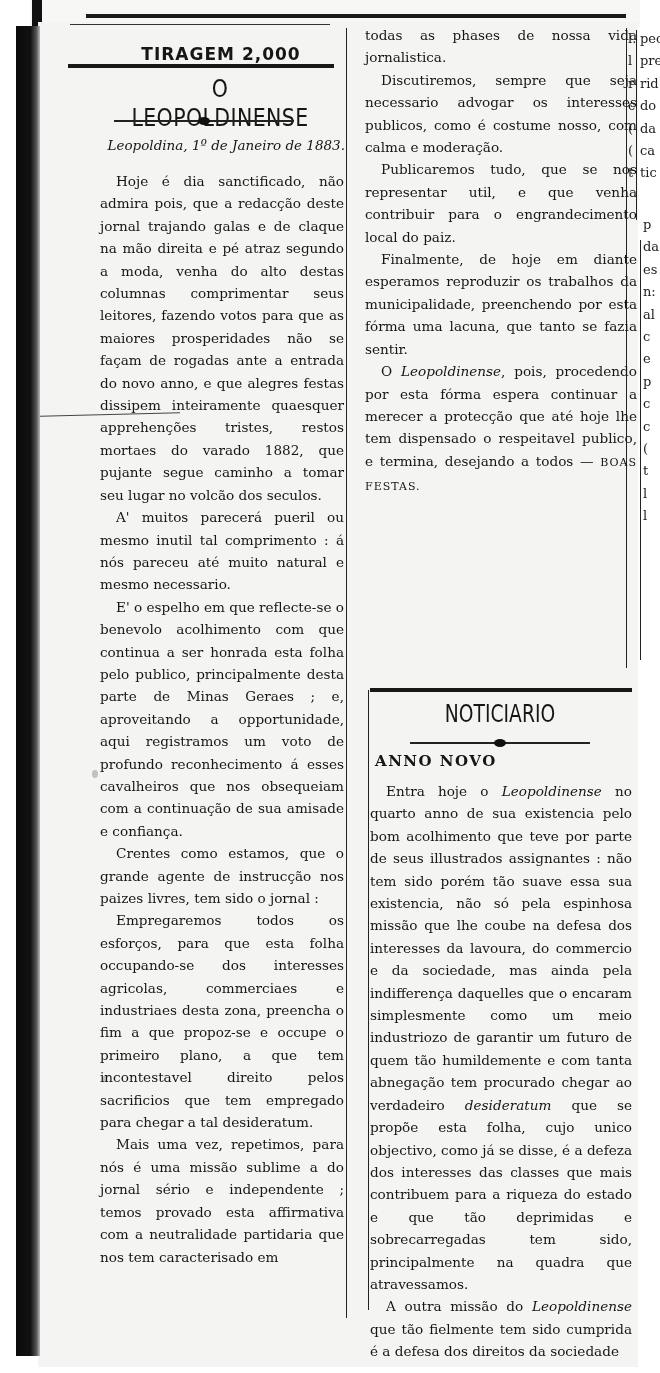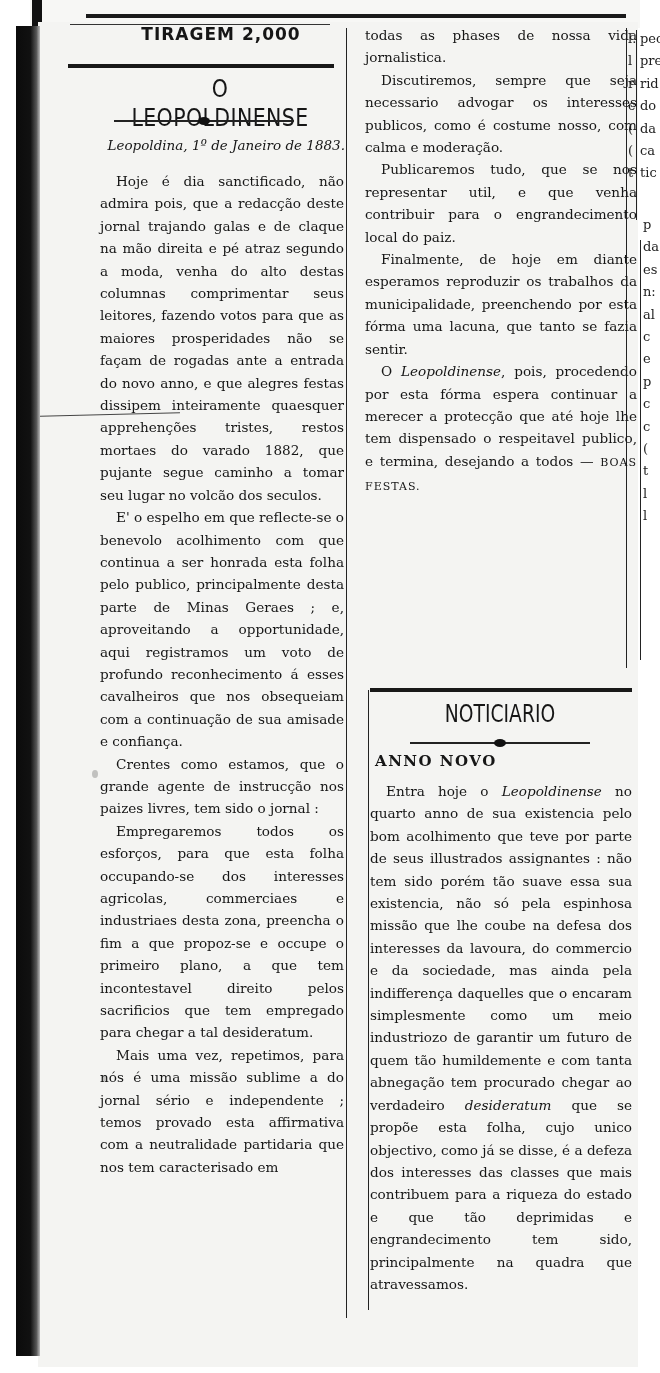--- a/index.html
+++ b/index.html
@@ -30,21 +30,21 @@
     position:absolute; left:32px; top:0; width:10px; height:30px; background:#111;
   }
   .col { position:absolute; font-size:13.6px; line-height:22.4px; text-align:justify; }
   .col p { margin:0; text-indent:16px; }
   .col p.noind { text-indent:0; }
   #col-left { left:100px; top:170px; width:244px; }
   #col-right { left:365px; top:24px; width:272px; }
   #col-news { left:370px; top:780px; width:262px; }
   .vrule { position:absolute; background:#222; width:1px; }
   .circulation {
-    position:absolute; left:100px; top:24px; width:242px; text-align:center;
+    position:absolute; left:100px; top:44px; width:242px; text-align:center;
     font-family:"DejaVu Sans", sans-serif; font-weight:bold; font-size:17px; letter-spacing:1px;
   }
   .thickrule { position:absolute; height:4px; background:#181818; }
   .masthead {
     position:absolute; left:100px; top:74px; width:240px; text-align:center;
     font-family:"DejaVu Sans", sans-serif; font-size:25px; transform:scaleX(0.82); transform-origin:center;
     letter-spacing:0.5px;
   }
   .ornament { position:absolute; height:2px; background:#222; }
   .ornament::after {
@@ -92,20 +92,21 @@
 <div class="vrule" style="left:626px;top:28px;height:640px;"></div>
 <div class="vrule" style="left:636px;top:30px;height:190px;"></div>
 <div class="vrule" style="left:640px;top:240px;height:420px;"></div>
 
 <div class="stray-line" style="left:40px;top:414px;width:140px;transform:rotate(-1.5deg);"></div>
 <div class="smudge" style="left:92px;top:770px;width:6px;height:8px;"></div>
 <div class="smudge" style="left:102px;top:1076px;width:5px;height:6px;"></div>
 
 <div class="col" id="col-left">
   <p>Hoje é dia sanctificado, não admira pois, que a redacção deste jornal trajando galas e de claque na mão direita e pé atraz segundo a moda, venha do alto destas columnas comprimentar seus leitores, fazendo votos para que as maiores prosperidades não se façam de rogadas ante a entrada do novo anno, e que alegres festas dissipem inteiramente quaesquer apprehenções tristes, restos mortaes do varado 1882, que pujante segue caminho a tomar seu lugar no volcão dos seculos.</p>
+  <p>A' muitos parecerá pueril ou mesmo inutil tal comprimento : á nós pareceu até muito natural e mesmo necessario.</p>
   <p>E' o espelho em que reflecte-se o benevolo acolhimento com que continua a ser honrada esta folha pelo publico, principalmente desta parte de Minas Geraes ; e, aproveitando a opportunidade, aqui registramos um voto de profundo reconhecimento á esses cavalheiros que nos obsequeiam com a continuação de sua amisade e confiança.</p>
   <p>Crentes como estamos, que o grande agente de instrucção nos paizes livres, tem sido o jornal :</p>
   <p>Empregaremos todos os esforços, para que esta folha occupando-se dos interesses agricolas, commerciaes e industriaes desta zona, preencha o fim a que propoz-se e occupe o primeiro plano, a que tem incontestavel direito pelos sacrificios que tem empregado para chegar a tal desideratum.</p>
   <p>Mais uma vez, repetimos, para nós é uma missão sublime a do jornal sério e independente ; temos provado esta affirmativa com a neutralidade partidaria que nos tem caracterisado em</p>
 </div>
 
 <div class="col" id="col-right" style="width:272px;">
   <p class="noind">todas as phases de nossa vida jornalistica.</p>
   <p>Discutiremos, sempre que seja necessario advogar os interesses publicos, como é costume nosso, com calma e moderação.</p>
   <p>Publicaremos tudo, que se nos representar util, e que venha contribuir para o engrandecimento local do paiz.</p>
@@ -121,21 +122,26 @@
 <div class="noticiario">NOTICIARIO</div>
 <div class="ornament" style="left:410px;top:742px;width:180px;"></div>
 <div class="subhead">ANNO NOVO</div>
 
 <div class="col" id="col-news">
   <p>
     <span>Entra hoje o</span>
     <span class="it">Leopoldinense</span>
     <span>no quarto anno de sua existencia pelo bom acolhimento que teve por parte de seus illustrados assignantes : não tem sido porém tão suave essa sua existencia, não só pela espinhosa missão que lhe coube na defesa dos interesses da lavoura, do commercio e da sociedade, mas ainda pela indifferença daquelles que o encaram simplesmente como um meio industriozo de garantir um futuro de quem tão humildemente e com tanta abnegação tem procurado chegar ao verdadeiro</span>
     <span class="it">desideratum</span>
-    <span>que se propõe esta folha, cujo unico objectivo, como já se disse, é a defeza dos interesses das classes que mais contribuem para a riqueza do estado e que tão deprimidas e engrandecimento tem sido, principalmente na quadra que atravessamos.</span>
+    <span>que se propõe esta folha, cujo unico objectivo, como já se disse, é a defeza dos interesses das classes que mais contribuem para a riqueza do estado e que tão deprimidas e sobrecarregadas tem sido, principalmente na quadra que atravessamos.</span>
+  </p>
+  <p>
+    <span>A outra missão do</span>
+    <span class="it">Leopoldinense</span>
+    <span>que tão fielmente tem sido cumprida é a defesa dos direitos da sociedade</span>
   </p>
 </div>
 
 <div class="edge-frag" style="left:628px;top:28px;width:10px;">
   <div>l.</div>
   <div>l</div>
   <div>r</div>
   <div>c</div>
   <div>(</div>
   <div>(</div>

